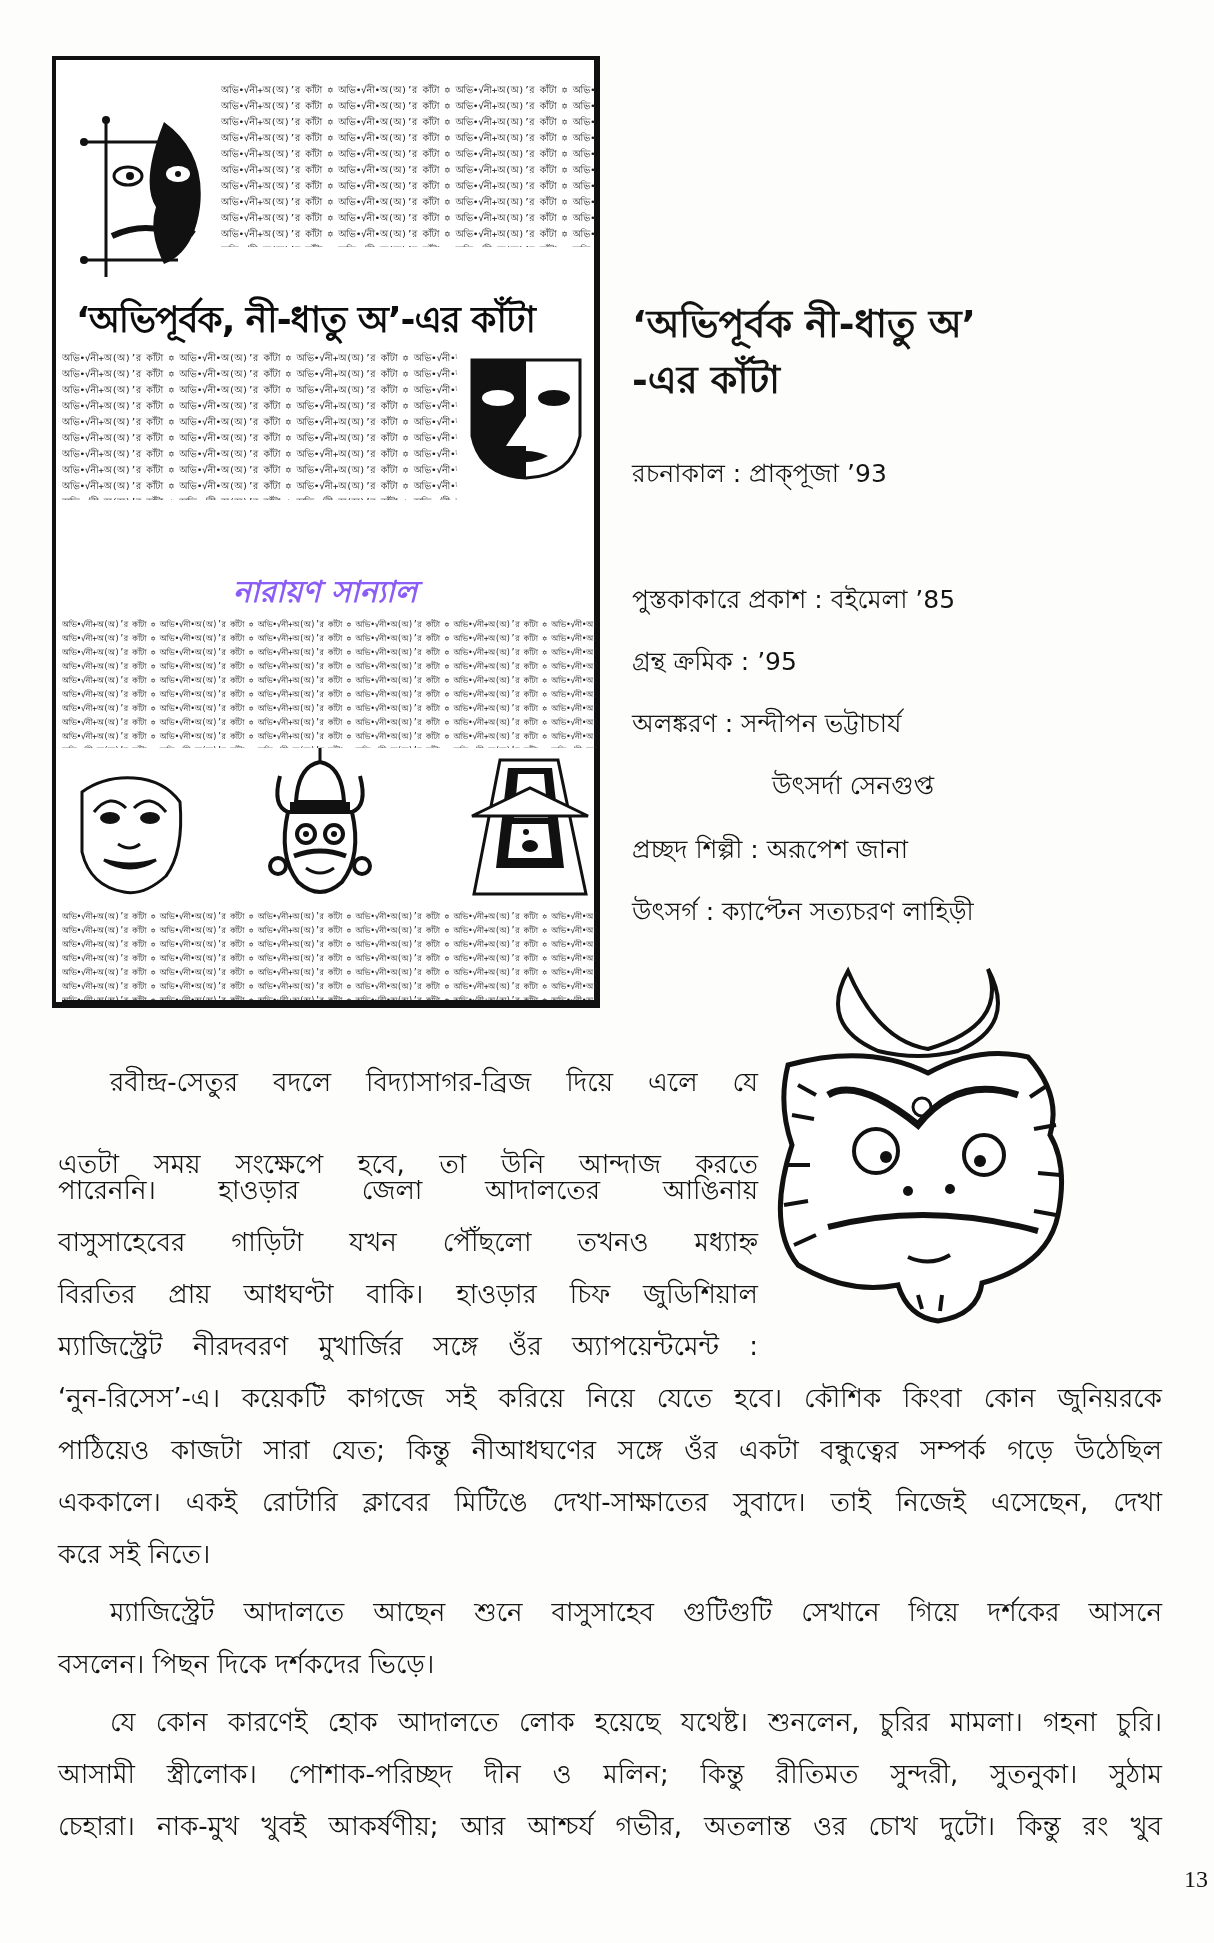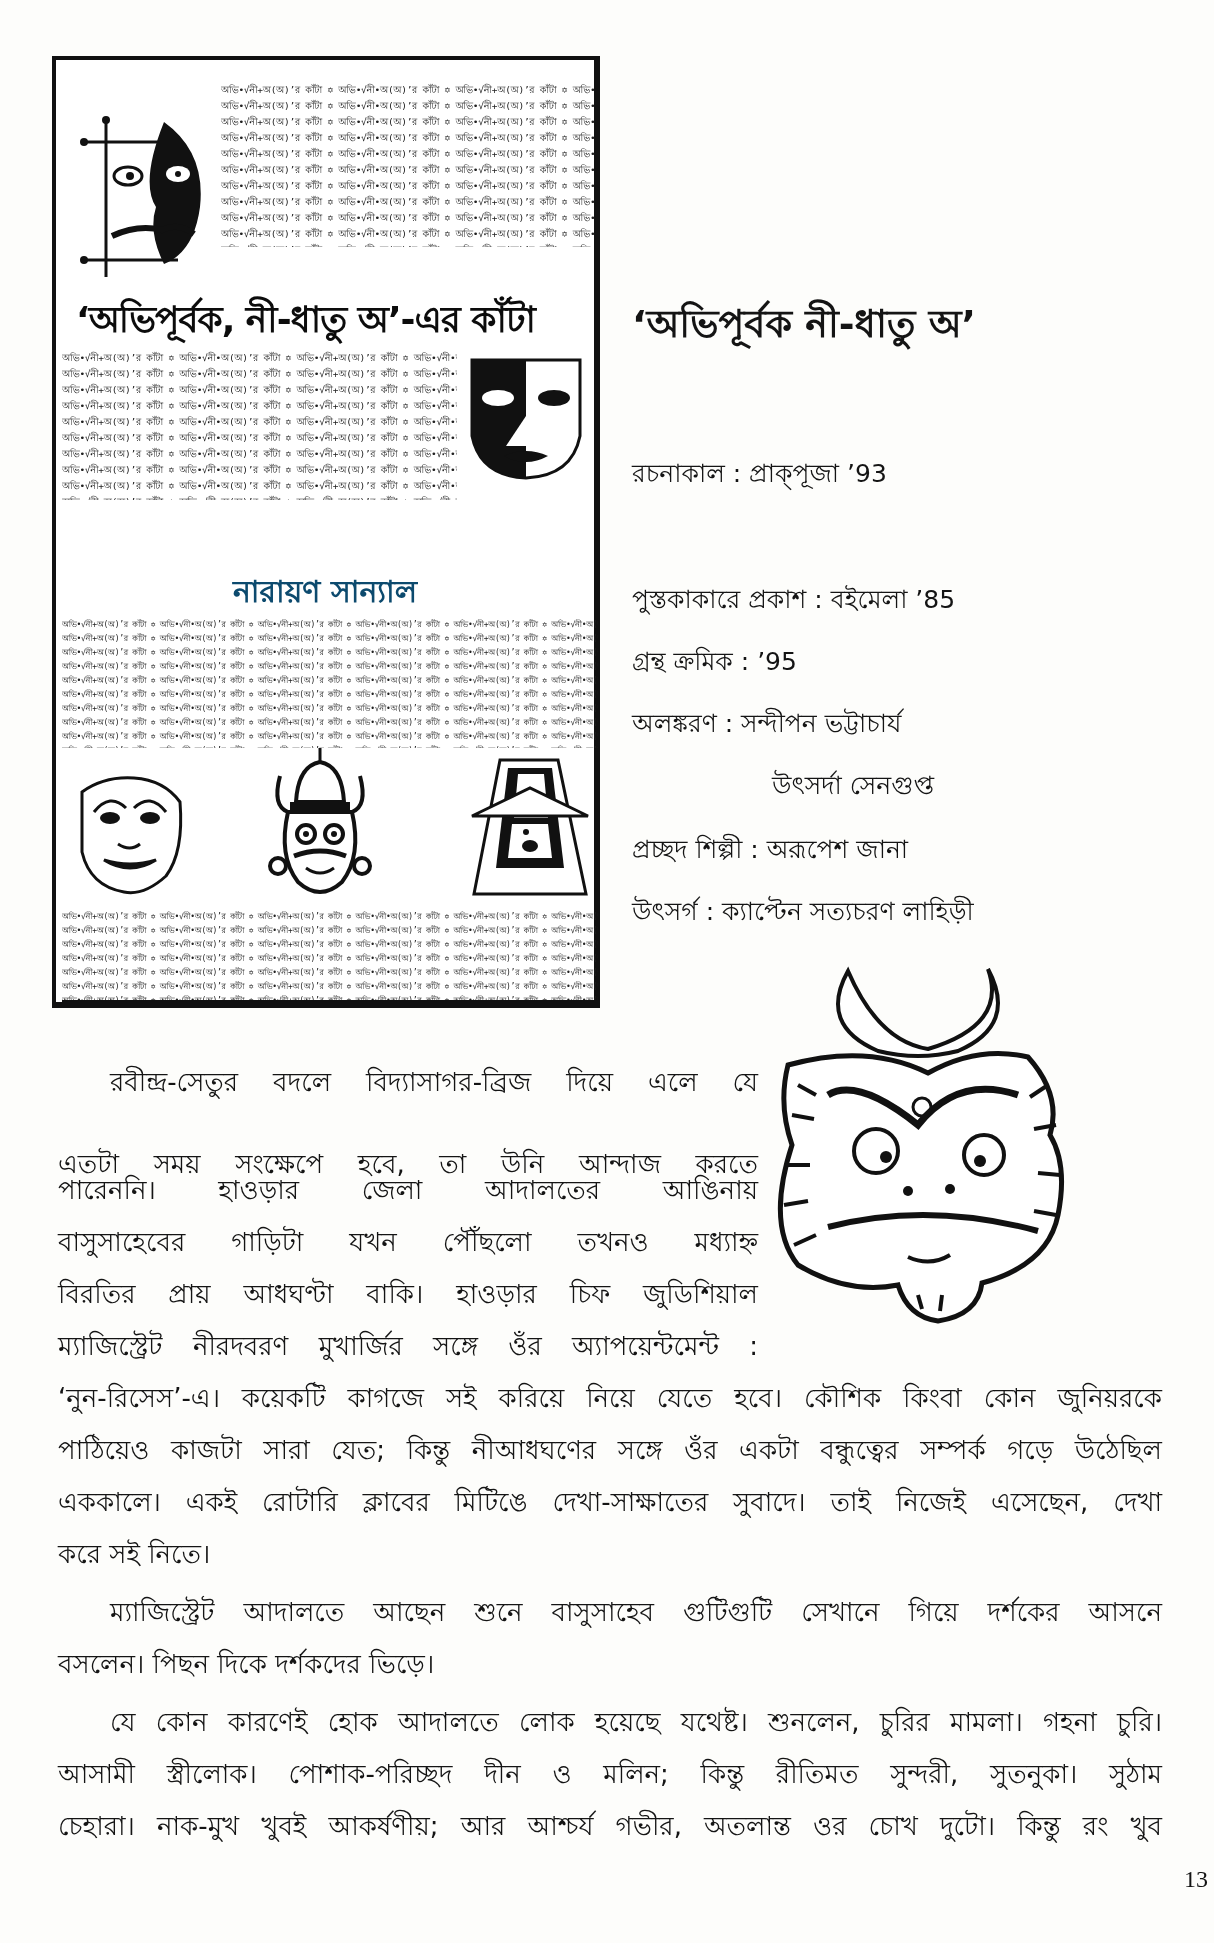--- a/index.html
+++ b/index.html
@@ -16,21 +16,21 @@
   .cover .pattern {
     position:absolute; font-family:"DejaVu Sans Mono", monospace; color:#222;
     font-size:9.5px; line-height:16px; letter-spacing:-0.3px; white-space:pre; overflow:hidden;
   }
   .cover .big-title {
     position:absolute; left:20px; top:232px; width:536px; text-align:left;
     font-size:36px; font-weight:bold; letter-spacing:-1px; white-space:nowrap; color:#0c0c0c;
   }
   .cover .author {
     position:absolute; left:0; top:508px; width:100%; text-align:center;
-    font-size:30px; font-weight:bold; color:#0c4a6e;
+    font-size:30px; font-weight:bold; color:#8b5cf6;font-style:italic;
   }
   .cover svg { position:absolute; }
 
   
   .credits { position:absolute; left:632px; top:296px; width:560px; }
   .credits .title { font-size:38px; line-height:56px; font-weight:bold; margin:0; }
   .credits .row { position:absolute; left:0; font-size:25px; white-space:nowrap; }
 
   
   .para-line { position:absolute; font-size:26px; white-space:nowrap; }
@@ -163,20 +163,21 @@
 অভি•√নী+অ(অ)’র কাঁটা ✡ অভি•√নী•অ(অ)’র কাঁটা ✡ অভি•√নী+অ(অ)’র কাঁটা ✡ অভি•√নী•অ(অ)’র কাঁটা ✡ অভি•√নী+অ(অ)’র কাঁটা ✡ অভি•√নী•অ(অ)’র কাঁটা ✡ 
 অভি•√নী+অ(অ)’র কাঁটা ✡ অভি•√নী•অ(অ)’র কাঁটা ✡ অভি•√নী+অ(অ)’র কাঁটা ✡ অভি•√নী•অ(অ)’র কাঁটা ✡ অভি•√নী+অ(অ)’র কাঁটা ✡ অভি•√নী•অ(অ)’র কাঁটা ✡ 
 অভি•√নী+অ(অ)’র কাঁটা ✡ অভি•√নী•অ(অ)’র কাঁটা ✡ অভি•√নী+অ(অ)’র কাঁটা ✡ অভি•√নী•অ(অ)’র কাঁটা ✡ অভি•√নী+অ(অ)’র কাঁটা ✡ অভি•√নী•অ(অ)’র কাঁটা ✡ 
 অভি•√নী+অ(অ)’র কাঁটা ✡ অভি•√নী•অ(অ)’র কাঁটা ✡ অভি•√নী+অ(অ)’র কাঁটা ✡ অভি•√নী•অ(অ)’র কাঁটা ✡ অভি•√নী+অ(অ)’র কাঁটা ✡ অভি•√নী•অ(অ)’র কাঁটা ✡ 
 অভি•√নী+অ(অ)’র কাঁটা ✡ অভি•√নী•অ(অ)’র কাঁটা ✡ অভি•√নী+অ(অ)’র কাঁটা ✡ অভি•√নী•অ(অ)’র কাঁটা ✡ অভি•√নী+অ(অ)’র কাঁটা ✡ অভি•√নী•অ(অ)’র কাঁটা ✡ 
 অভি•√নী+অ(অ)’র কাঁটা ✡ অভি•√নী•অ(অ)’র কাঁটা ✡ অভি•√নী+অ(অ)’র কাঁটা ✡ অভি•√নী•অ(অ)’র কাঁটা ✡ অভি•√নী+অ(অ)’র কাঁটা ✡ অভি•√নী•অ(অ)’র কাঁটা ✡ </div>
 </div>
 
 <div class="credits">
   <div class="title">‘অভিপূর্বক নী-ধাতু অ’</div>
+  <div class="title">-এর কাঁটা</div>
   <div class="row" style="top:158px">রচনাকাল : প্রাক্পূজা ’93</div>
   <div class="row" style="top:284px">পুস্তকাকারে প্রকাশ : বইমেলা ’85</div>
   <div class="row" style="top:346px">গ্রন্থ ক্রমিক : ’95</div>
   <div class="row" style="top:408px">অলঙ্করণ : সন্দীপন ভট্টাচার্য</div>
   <div class="row" style="top:470px;left:140px">উৎসর্দা সেনগুপ্ত</div>
   <div class="row" style="top:596px">উৎসর্গ : ক্যাপ্টেন সত্যচরণ লাহিড়ী</div>
   <div class="row" style="top:534px">প্রচ্ছদ শিল্পী : অরূপেশ জানা</div>
 </div>
 
 <svg class="devil" width="330" height="360" viewBox="0 0 330 360">

